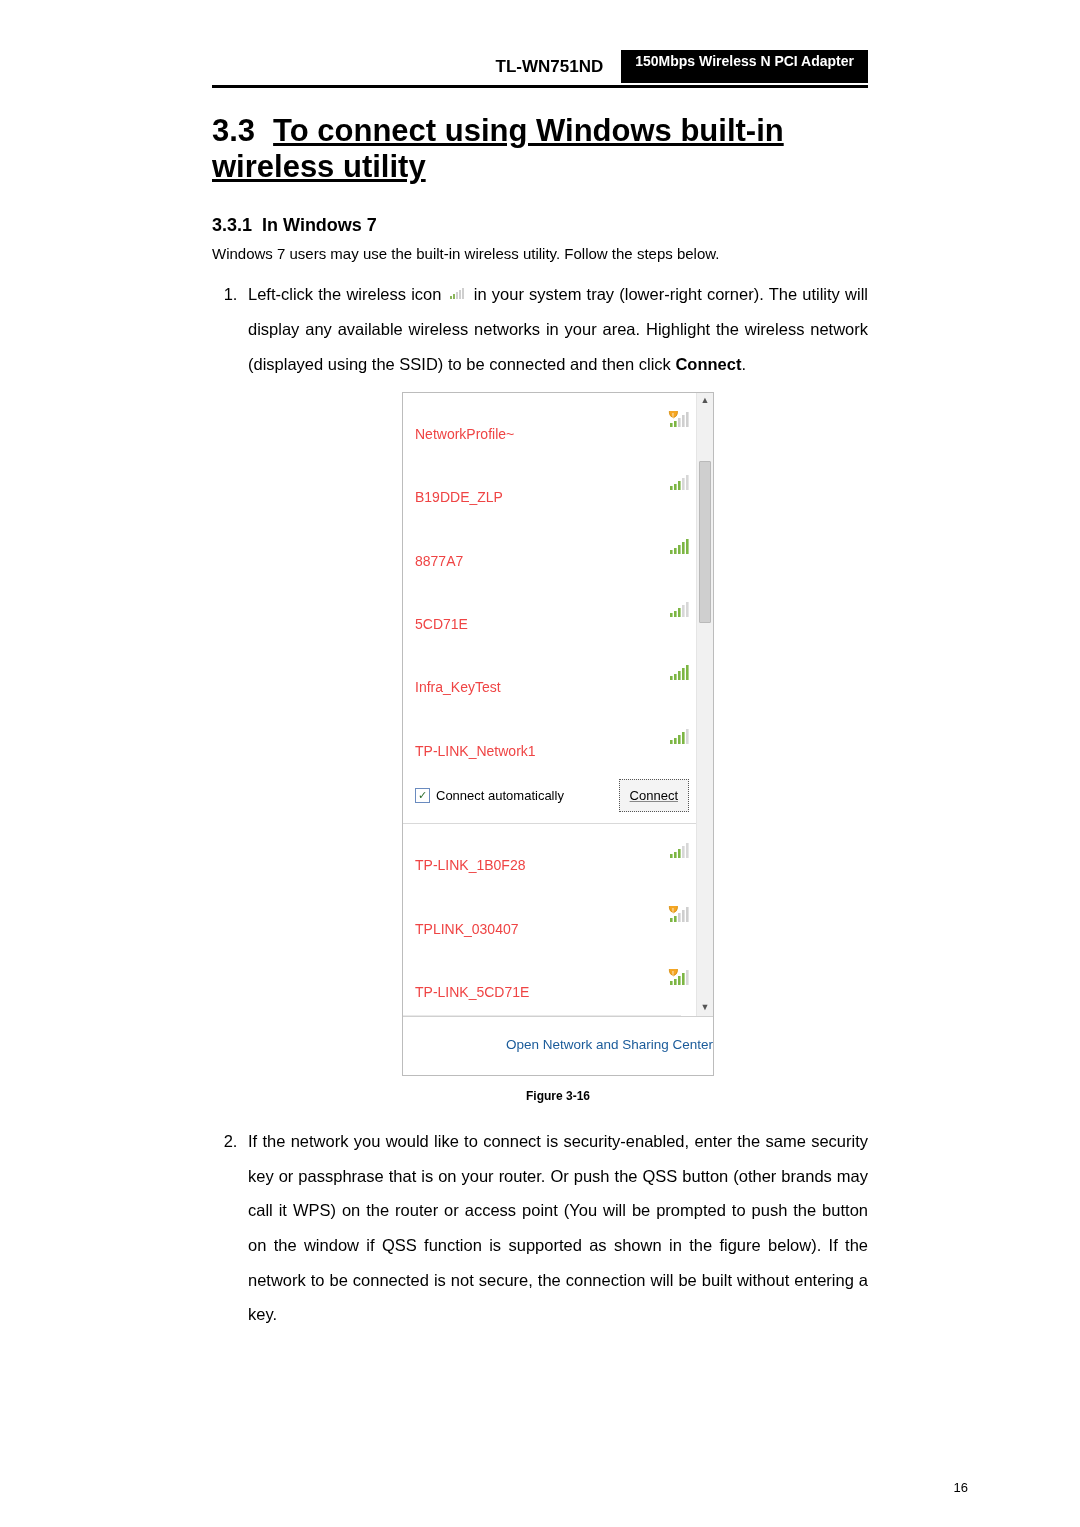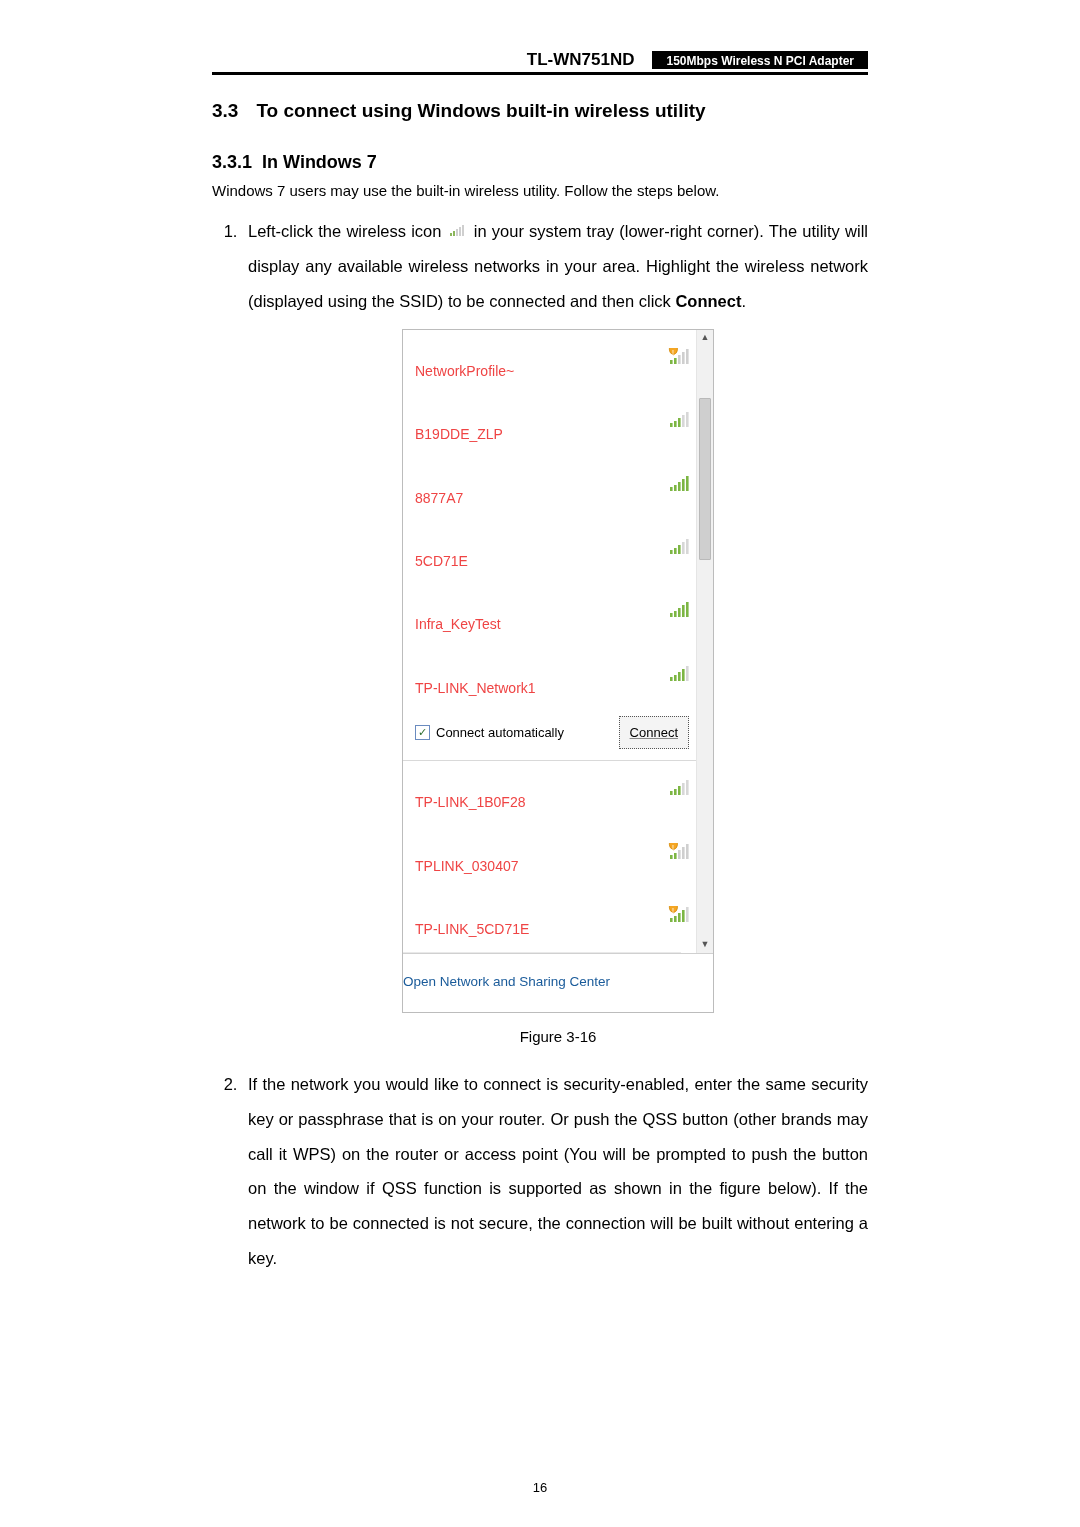--- a/index.html
+++ b/index.html
@@ -30,27 +30,28 @@
   }
   .model {
     font-weight: bold;
     font-size: 17px;
     padding-right: 18px;
   }
   .product {
     background: #000;
     color: #fff;
     font-weight: bold;
-    font-size: 12px;
-    padding: 3px 14px 1px 14px;
+    font-size: 14px;
+    padding: 3px 14px 14px 14px;
   }
   h2.section-title {
-    font-size: 19px;
+    font-size: 31px;
     font-weight: bold;
     margin: 0 0 30px 0;
+    text-decoration: underline;
   }
   .sec-num { display: inline-block; margin-right: 18px; }
   h3.subsection {
     font-size: 18px;
     font-weight: bold;
     margin: 0 0 5px 0;
   }
   .sub-num { display: inline-block; margin-right: 10px; }
   p.para {
     font-size: 15px;
@@ -142,21 +143,21 @@
   }
   .divider {
     border-top: 1px solid #d9d9d9;
     margin: 3px 0 0 0;
   }
   .hairline {
     border-top: 1px solid #e9e9e9;
     margin-right: 16px;
   }
   .open-link {
-    text-align: left;
+    text-align: right;
     padding: 14px 0 16px 0;
     color: #1a5b9a;
     font-size: 13.5px;
     border-top: 1px solid #d0d0d0;
   }
   
   .scrollbar {
     position: absolute;
     top: 0; right: 0; bottom: 0;
     width: 16px;
@@ -178,28 +179,29 @@
   .sb-thumb {
     position: absolute;
     left: 2px; right: 2px;
     top: 52px; height: 160px;
     background: #cfcfcf;
     border: 1px solid #b9b9b9;
     border-radius: 1px;
   }
   .figure-caption {
     text-align: center;
-    font-size: 15px;
+    font-size: 12px;
     margin: 4px 0 10px 0;
+    font-weight: bold;
   }
   .page-number {
     position: absolute;
     left: 0; right: 0;
     bottom: 32px;
-    text-align: center;
+    text-align: right;
     font-size: 13px;
   }
   
   .signal-bars rect { fill: #7db644; }
   .signal-bars.weak rect.b5, .signal-bars.weak rect.b4 { fill: #d7d7d7; }
   .signal-bars.med rect.b5 { fill: #d7d7d7; }
   .signal-bars.gray rect { fill: #cfcfcf; }
   .signal-bars.gray rect.b1, .signal-bars.gray rect.b2 { fill: #7db644; }
   .shield { fill: #f5a623; stroke: #d68c0a; }
 </style>

